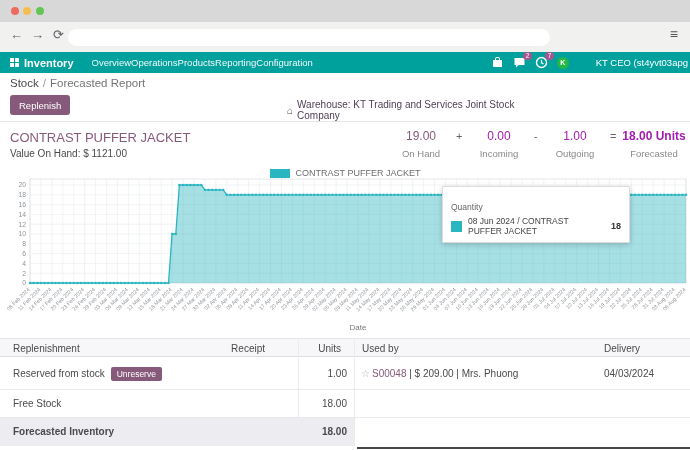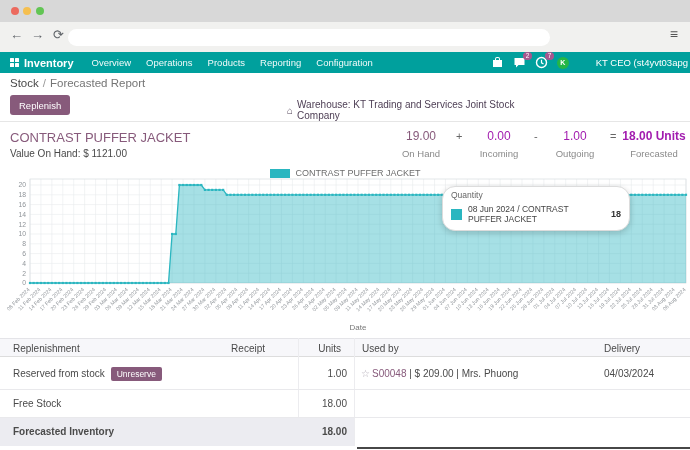--- a/index.html
+++ b/index.html
@@ -12,21 +12,21 @@
   .toolbar { position:absolute; top:22px; left:0; width:690px; height:30px; background:#f1f1ef; }
   .navbtn { position:absolute; top:5px; font-size:13px; color:#5f6368; cursor:default; }
   .urlbar { position:absolute; top:7px; left:68px; width:482px; height:17px; background:#fff; border-radius:9px; }
   .menu-hamburger { position:absolute; top:4px; right:12px; font-size:14px; color:#555; }
 
   
   .navbar { position:absolute; top:52px; left:0; width:690px; height:21px; background:#00A09D; display:flex; align-items:center; color:#fff; }
   .grid-icon { width:9px; height:9px; margin-left:10px; display:grid; grid-template-columns:4px 4px; grid-gap:1px; }
   .grid-icon div { background:#fff; width:4px; height:4px; border-radius:0.5px; }
   .app-name { font-size:11px; font-weight:bold; margin-left:5px; }
-  .nav-menu { display:flex; margin-left:18px; gap:15px; }
+  .nav-menu { display:flex; margin-left:18px; }
   .nav-item { font-size:9.5px; color:rgba(255,255,255,.95); }
   .nav-right { position:absolute; right:0; top:0; height:21px; display:flex; align-items:center; gap:9px; padding-right:2px; }
   .nav-ic { position:relative; width:13px; height:13px; }
   .nav-ic svg { display:block; }
   .badge { position:absolute; top:-4px; right:-6px; background:#a8568f; color:#fff; font-size:6.5px; line-height:8px; padding:0 2.5px; border-radius:5px; }
   .avatar { width:12px; height:12px; border-radius:50%; background:#24b646; color:#fff; font-size:7px; font-weight:bold; display:flex; align-items:center; justify-content:center; }
   .user-name { font-size:9.5px; white-space:nowrap;padding-left:18px; }
 
   
   .breadcrumb { position:absolute; top:73px; left:10px; height:19px; display:flex; align-items:center; gap:4px; font-size:11.5px; }
@@ -42,21 +42,21 @@
   .product-value { position:absolute; left:10px; top:27px; font-size:10px; color:#494949; }
   .qty-val { position:absolute; top:8px; font-size:12px; color:#a21caf; text-align:center; }
   .qty-lab { position:absolute; top:27px; font-size:9.5px; color:#8a8a8a; text-align:center; }
   .qty-op  { position:absolute; top:9px; font-size:11px; color:#666; }
 
   
   .chart { position:absolute; top:165px; left:0; width:690px; height:170px; }
   .legend { position:absolute; top:3px; left:0; width:690px; display:flex; justify-content:center; align-items:center; gap:6px; }
   .legend-swatch { width:20px; height:9px; background:#2ab6c0; }
   .legend-label { font-size:9px; color:#6d6d6d; }
-  .tooltip { position:absolute; left:442px; top:21px; width:188px; background:#fff; border:1px solid #dcdcdc; border-radius:13px; box-shadow:0 2px 6px rgba(0,0,0,.18); padding:3px 8px 6px; z-index:5; }
+  .tooltip { position:absolute; left:442px; top:21px; width:188px; background:#fff; border:1px solid #dcdcdc; border-radius:1px; box-shadow:0 2px 6px rgba(0,0,0,.18); padding:15px 8px 6px; z-index:5; }
   .tt-title { font-size:8.5px; color:#666; margin-bottom:4px; }
   .tt-row { display:flex; align-items:center; font-size:8.5px; color:#444; }
   .tt-swatch { width:11px; height:11px; background:#2ab6c0; margin-right:6px; flex:none; }
   .tt-val { font-weight:bold; color:#333; margin-left:8px; font-size:9px; }
   .date-label { position:absolute; left:0; top:158px; width:716px; text-align:center; font-size:8px; color:#777; }
 
   
   .table { position:absolute; top:338px; left:0; width:690px; height:138px; font-size:10px; color:#4a4a4a; }
   .t-head { position:absolute; top:0; left:0; width:690px; height:19px; background:#f7f7fa; border-top:1px solid #e4e4e8; border-bottom:1px solid #ddd; }
   .th { position:absolute; top:4px; }

